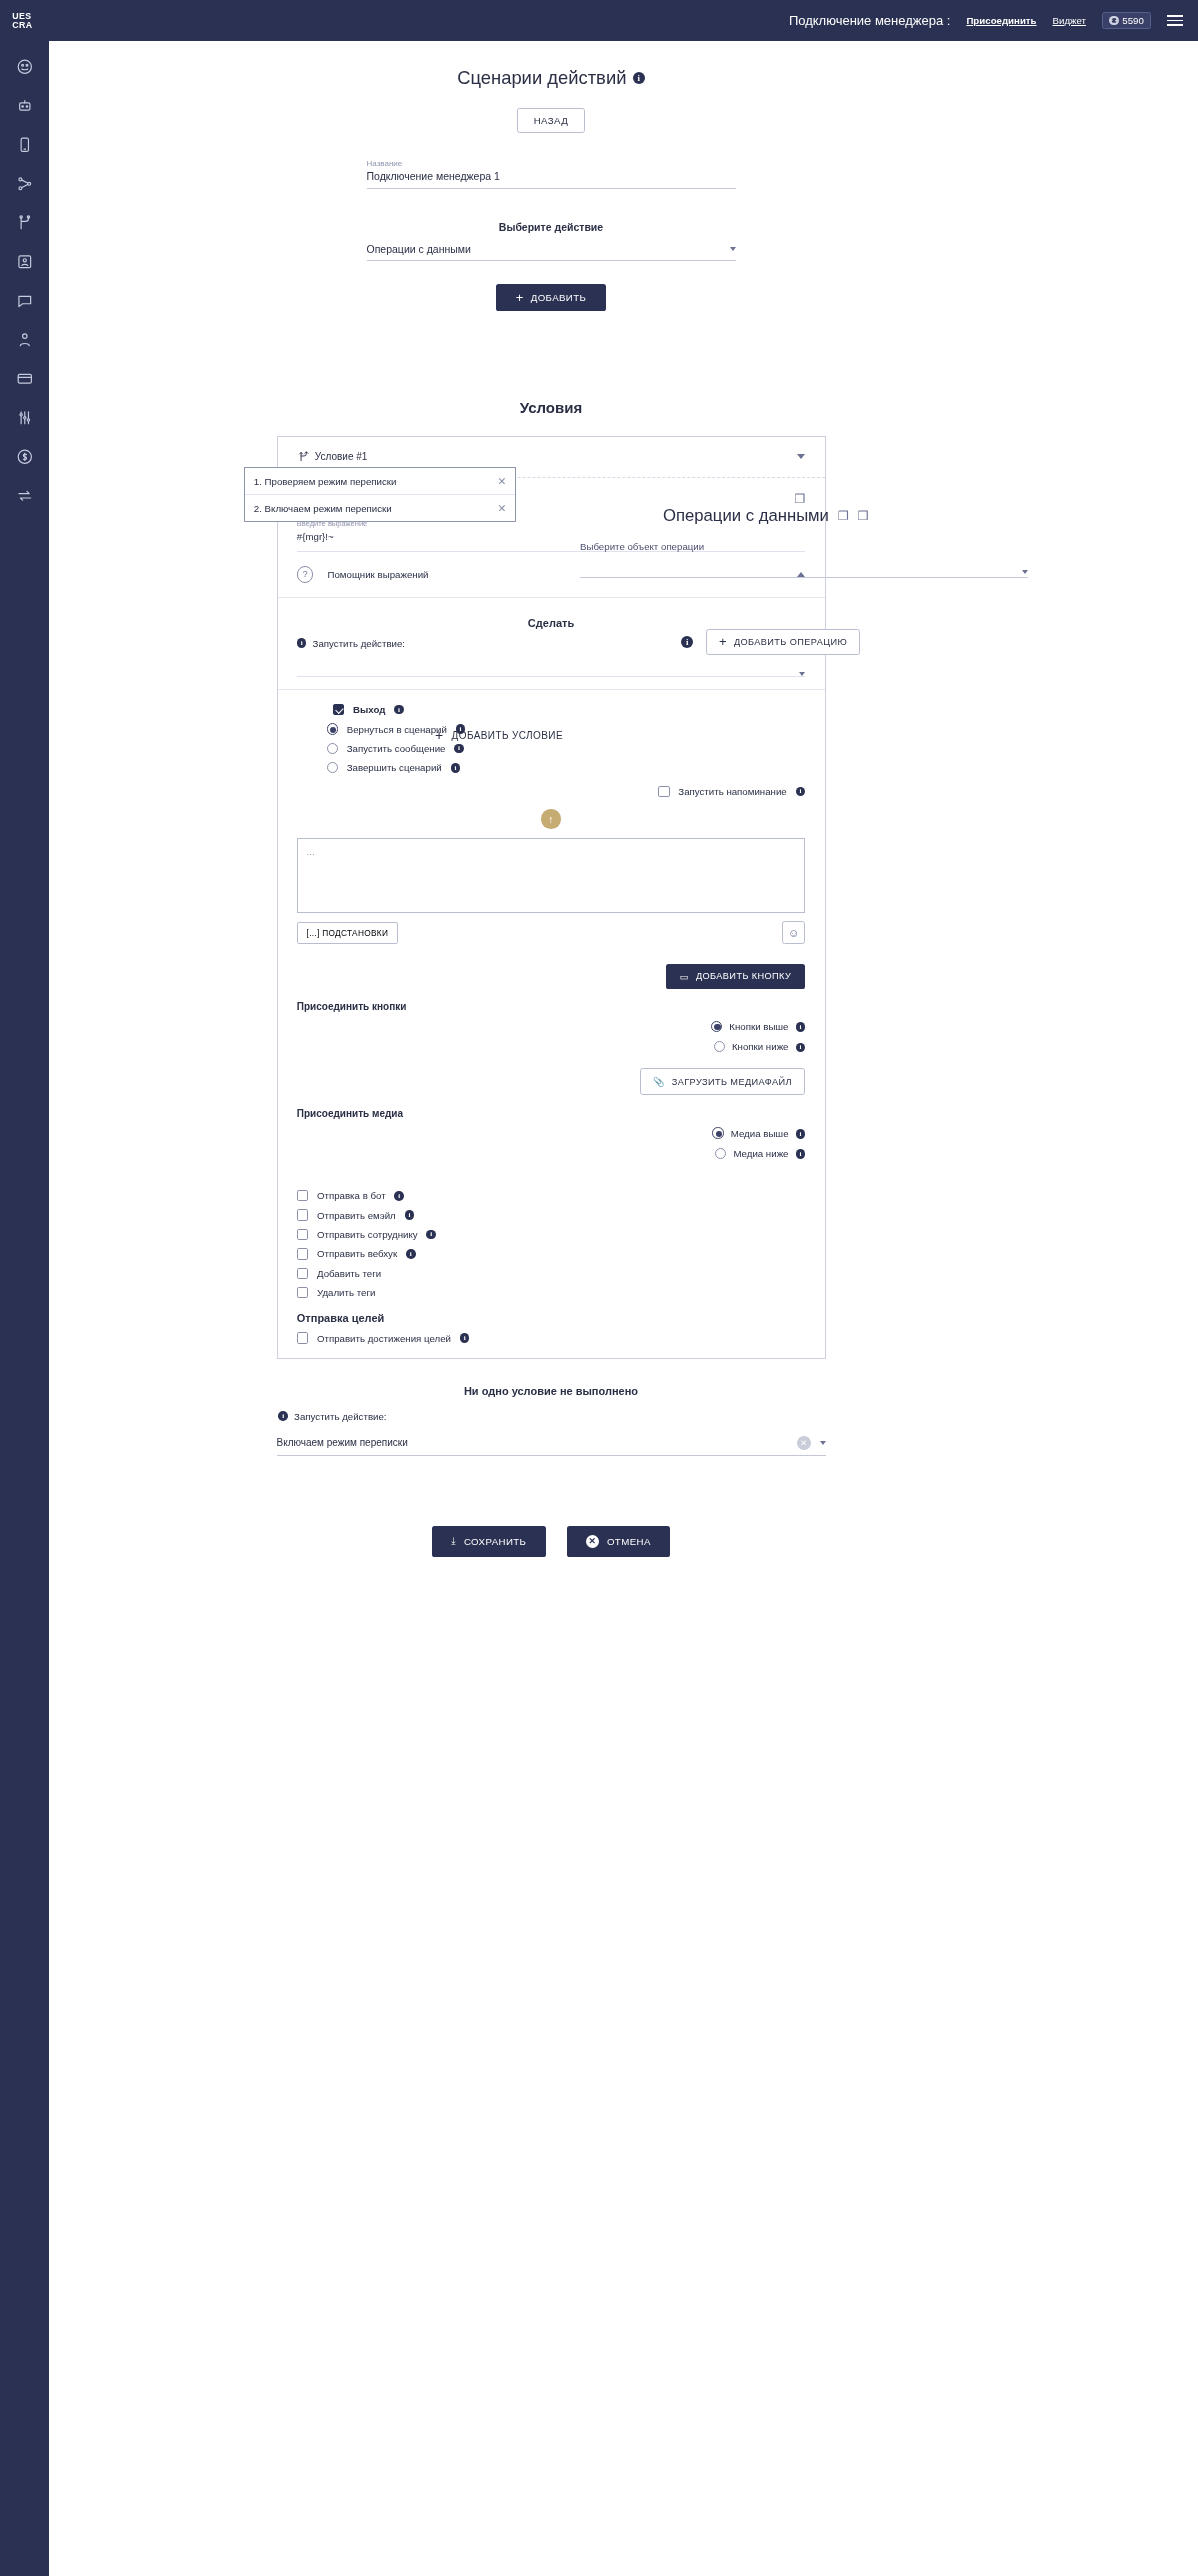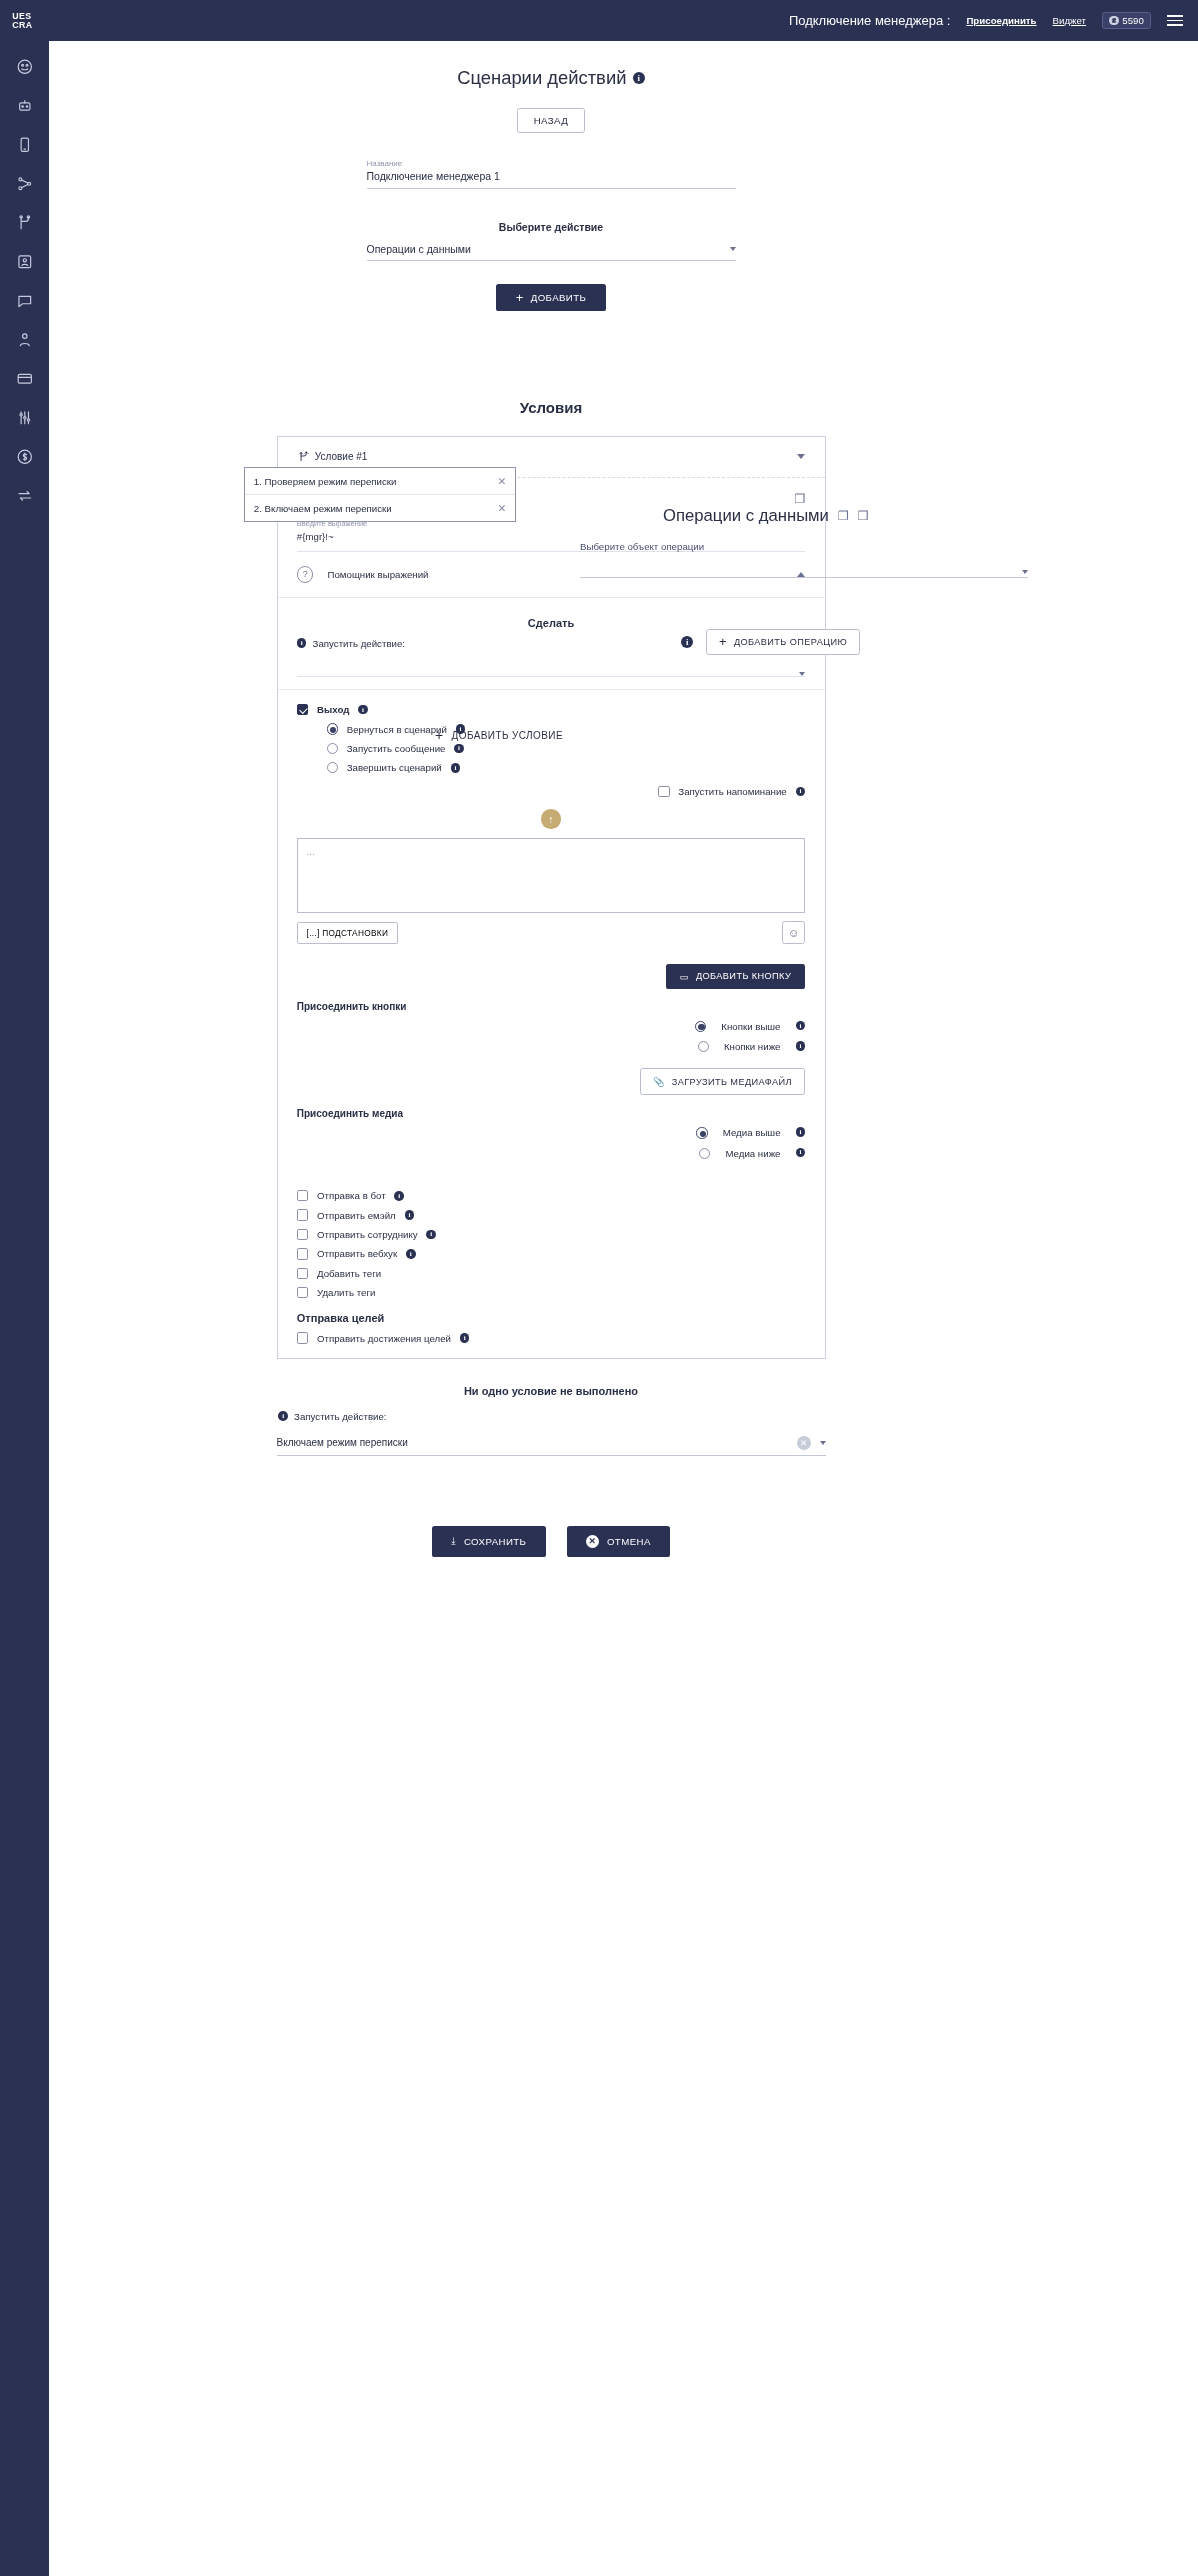--- a/index.html
+++ b/index.html
@@ -212,21 +212,21 @@
     width:23px;height:23px;border:0.9px solid #b9bdd0;border-radius:2.6px;background:#fff;
     display:flex;align-items:center;justify-content:center;font-size:11.4px;color:#6c7191;cursor:pointer;
   }
 
   .right-btn-row { display:flex; justify-content:flex-end; margin:19.3px 19.3px 0; }
   .btn-dark-sm {
     background:#2b3152;color:#fff;border:none;border-radius:2.6px;font-size:9.2px;
     padding:7px 14px;letter-spacing:0.4px;display:inline-flex;align-items:center;gap:7px;cursor:pointer;
   }
   .right-label { text-align:left; font-size:10px; font-weight:bold; margin:12.3px 19.3px 0; }
-  .right-radio { display:flex; align-items:flex-start; justify-content:flex-end; gap:15px;
+  .right-radio { display:flex; align-items:flex-end; justify-content:flex-end; gap:7px;
                  margin:8.8px 19.3px 0; font-size:9.7px; }
 
   .chk-list { margin-top:23px; }
   .goals-label { font-weight:bold; font-size:11px; padding:14px 19.3px 0; }
 
   .nomatch { text-align:center; font-weight:bold; font-size:11px; margin-top:26px; }
 
   .bottom-run { width:549px; margin:14px auto 0; font-size:9.7px; }
   .bottom-run .lbl { display:flex; align-items:center; gap:6.1px; padding-left:1.8px; }
   .bottom-sel {
@@ -463,21 +463,21 @@
     <div class="run-line">
       <span class="info-dot sm">i</span>
       <span>Запустить действие:</span>
     </div>
     <div class="run-underline">
       <span class="caret"></span>
     </div>
 
     <div class="sep"></div>
 
-    <div class="chk-row" style="padding-top:14px;">
+    <div class="chk-row" style="padding-top:14px;margin-left:36px;">
       <span class="chk on"></span>
       <span style="font-weight:bold;">Выход</span>
       <span class="info-dot sm">i</span>
     </div>
 
     <div class="chk-row indent">
       <span class="rad on"></span>
       <span>Вернуться в сценарий</span>
       <span class="info-dot sm">i</span>
     </div>

